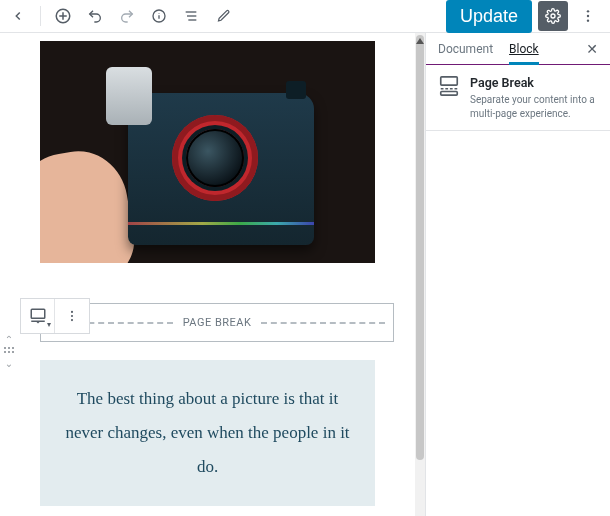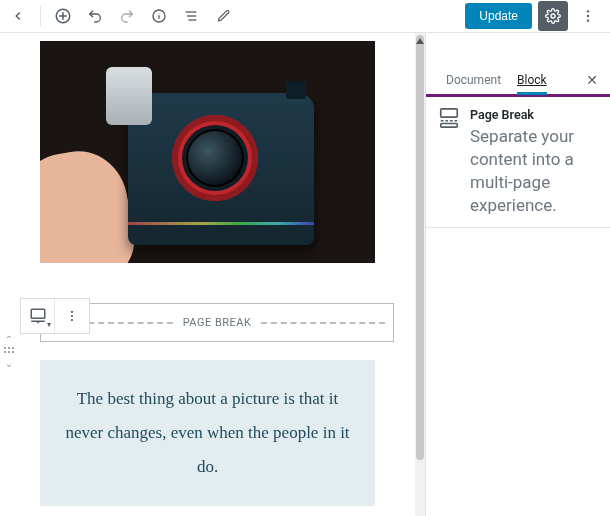--- a/index.html
+++ b/index.html
@@ -35,21 +35,21 @@
   }
   .icon-btn.disabled { color: #a2aab2; cursor: default; }
   .divider { width: 1px; height: 20px; background: #e2e4e7; margin: 0 4px; }
   .top-right { display: flex; align-items: center; gap: 6px; }
   .update-btn {
     background: #0085ba;
     color: #fff;
     border: none;
     padding: 6px 14px;
     border-radius: 3px;
-    font-size: 12px;
+    font-size: 18px;
     font-weight: 500;
     cursor: pointer;
   }
   .gear-btn {
     width: 30px; height: 30px;
     background: #555d66;
     color: #fff;
     border-radius: 3px;
     display: flex; align-items: center; justify-content: center;
     cursor: pointer;
@@ -77,24 +77,23 @@
     position: absolute;
     left: -12px; top: 2px;
     width: 12px; height: 12px;
     color: #555;
   }
 
   
   .sidebar-tabs {
     display: flex;
     align-items: center;
-    border-bottom: 3px solid #701a75;
+    border-bottom: 1px solid #701a75;
     height: 32px;
-    padding: 0 8px 0 12px;
-    margin-top: 32px;
+    padding: 0 8px 0 4px;
   }
   .sidebar-tab {
     padding: 0 8px;
     height: 100%;
     display: flex; align-items: center;
     font-size: 12px;
     color: #6c7781;
     cursor: pointer;
     position: relative;
   }
@@ -126,21 +125,21 @@
     width: 22px; height: 22px;
     color: #555d66;
     flex-shrink: 0;
   }
   .sidebar-card .card-body .card-title {
     font-size: 12.5px;
     font-weight: 600;
     margin-bottom: 3px;
   }
   .sidebar-card .card-body .card-desc {
-    font-size: 17px;
+    font-size: 10px;
     color: #6c7781;
     line-height: 1.35;
   }
 
   
   .editor-content {
     padding: 8px 26px 16px 40px;
     position: relative;
   }
   .image-block {

